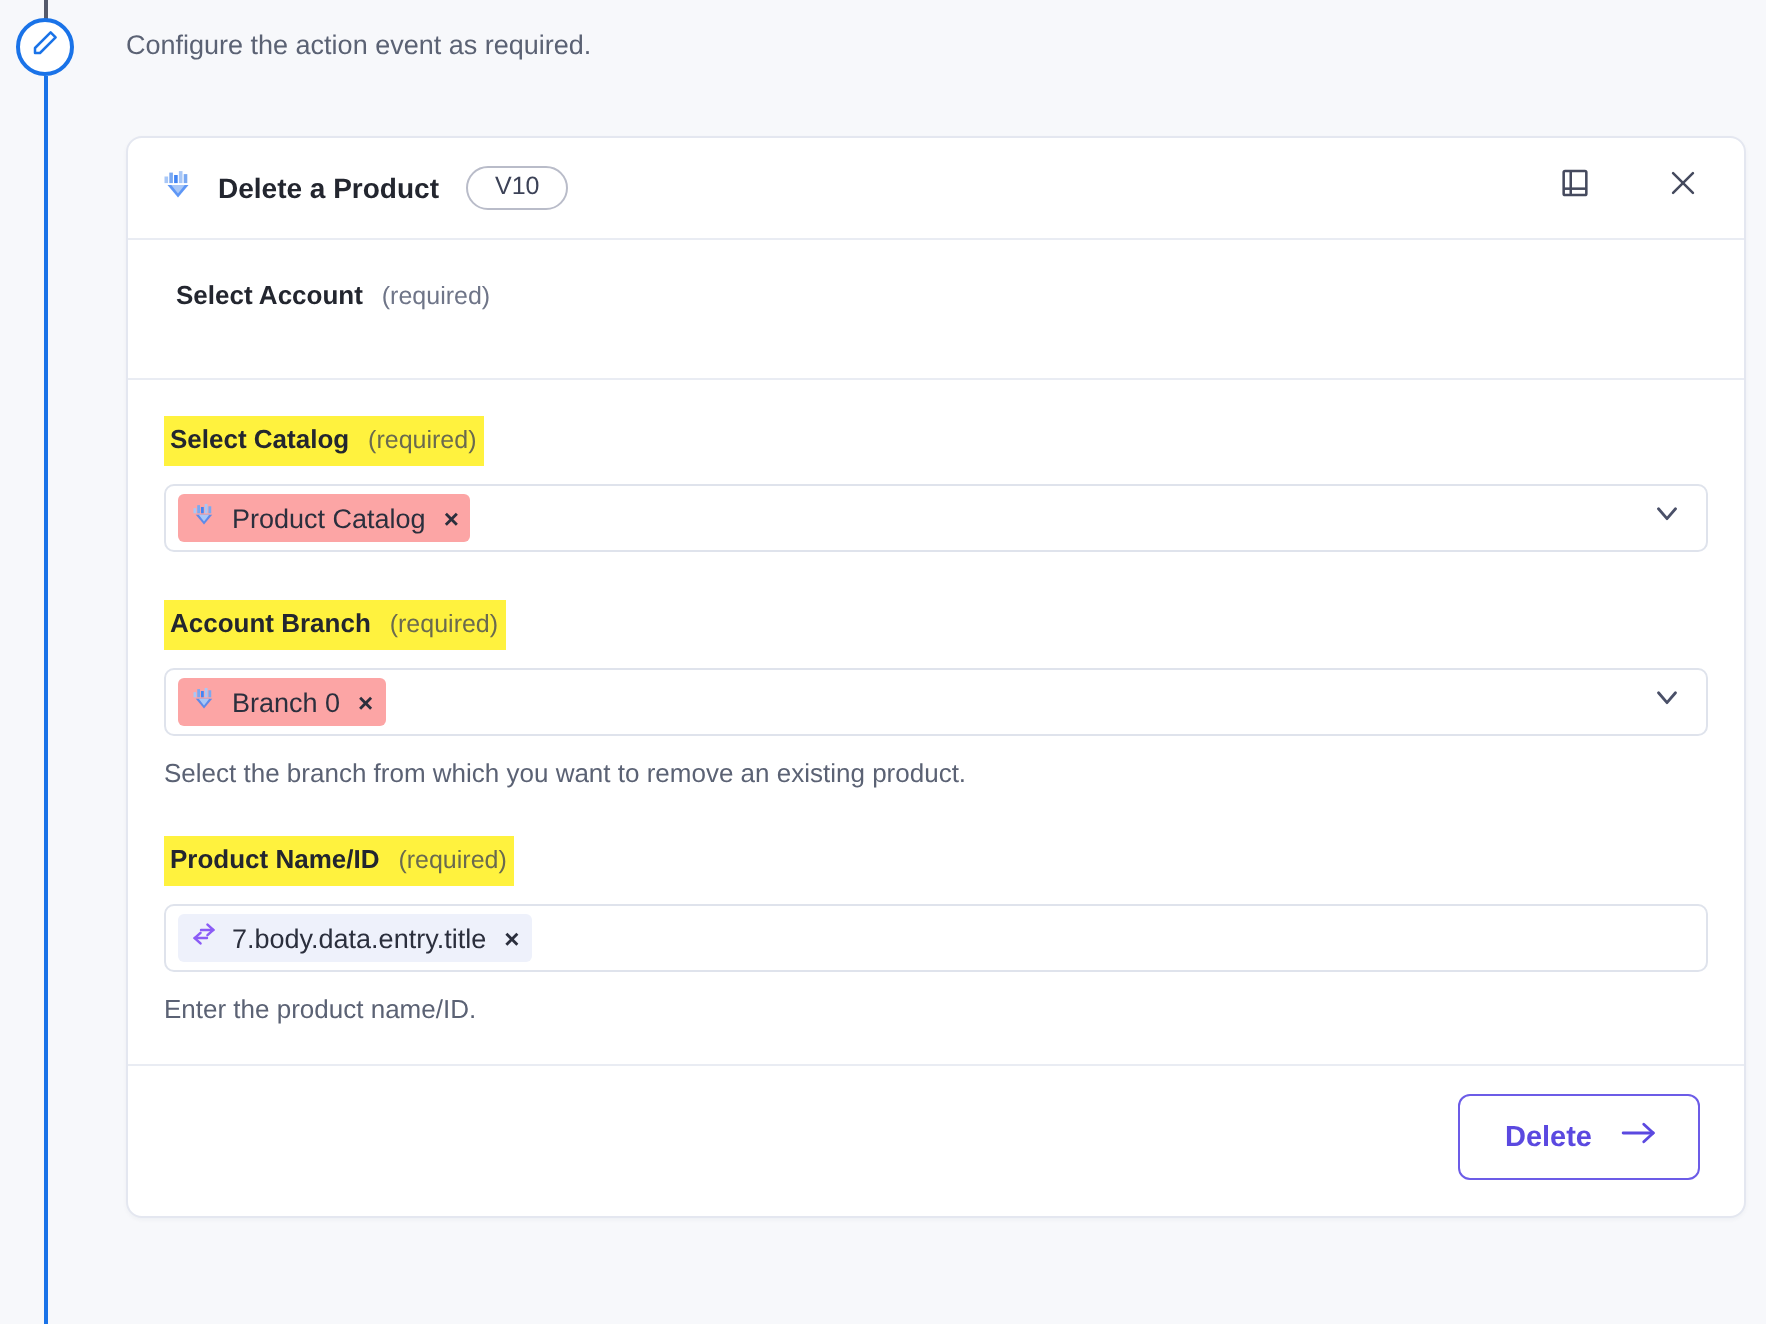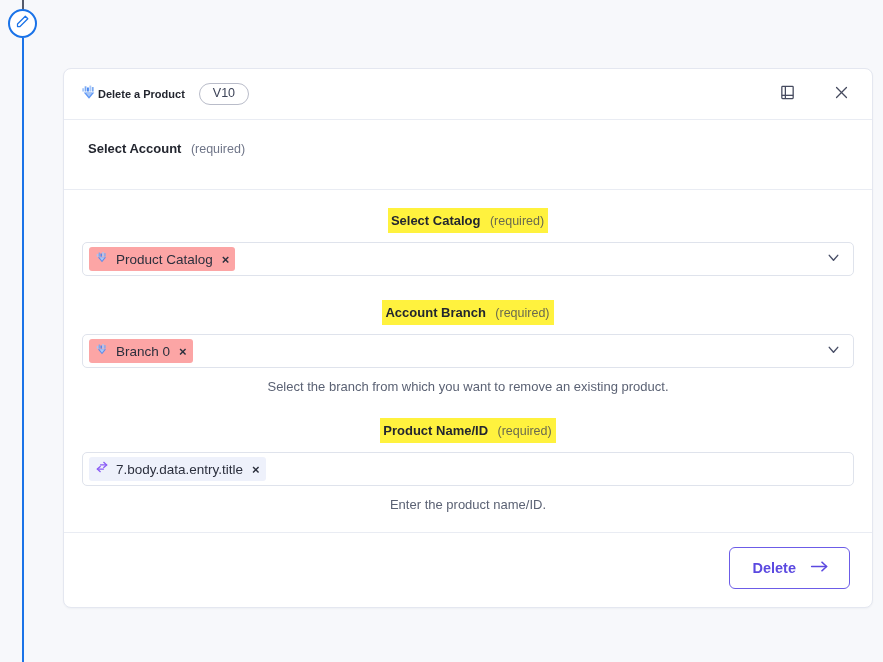--- a/index.html
+++ b/index.html
@@ -96,23 +96,24 @@
     align-items: center;
     padding: 0 18px 0 16px;
     box-sizing: border-box;
   }
   #card-header-left {
     display: flex;
     align-items: center;
     flex: 1;
   }
   #card-title {
-    font-size: 11px;
+    font-size: 14px;
     font-weight: bold;
     color: #23262f;
+    margin-left: 11px;
   }
   #version-badge {
     margin-left: 14px;
     border: 1px solid #b9bcc9;
     border-radius: 12px;
     padding: 3px 13px 4px 13px;
     font-size: 12.5px;
     color: #3c4257;
     line-height: 1;
   }
@@ -222,21 +223,21 @@
     display: flex;
     align-items: center;
     justify-content: center;
     cursor: pointer;
   }
   .helper-text {
     font-size: 13px;
     color: #5b6274;
     margin: 11px 0 0 0;
   }
-  .field-group { margin-bottom: 24px; text-align: center; }
+  .field-group { margin-bottom: 24px; }
   .field-group:last-child { margin-bottom: 4px; }
 
   
   #proceed-button {
     border: 1px solid #6c5ce7;
     border-radius: 6px;
     background: #fff;
     color: #5b49e0;
     font-size: 14.5px;
     font-weight: bold;
@@ -257,20 +258,21 @@
   <div id="rail-node">
     <span>
       <svg width="15" height="15" viewBox="0 0 24 24" fill="none" stroke="#1a73e8" stroke-width="2" stroke-linecap="round" stroke-linejoin="round">
         <path d="M16.5 3.5l4 4L8 20H4v-4z"></path>
       </svg>
     </span>
   </div>
 </div>
 
 <div id="page-heading">
+  <div id="page-subtitle">Configure the action event as required.</div>
 </div>
 
 <div id="action-card">
 
   <div id="card-header">
     <div id="card-header-left">
       <span>
         <svg width="18" height="18" viewBox="0 0 24 24">
           <rect x="3" y="7" width="2.4" height="4.4" fill="#a8c7f7"></rect>
           <rect x="6.2" y="4.4" width="2.4" height="7" fill="#7aa9f2"></rect>

